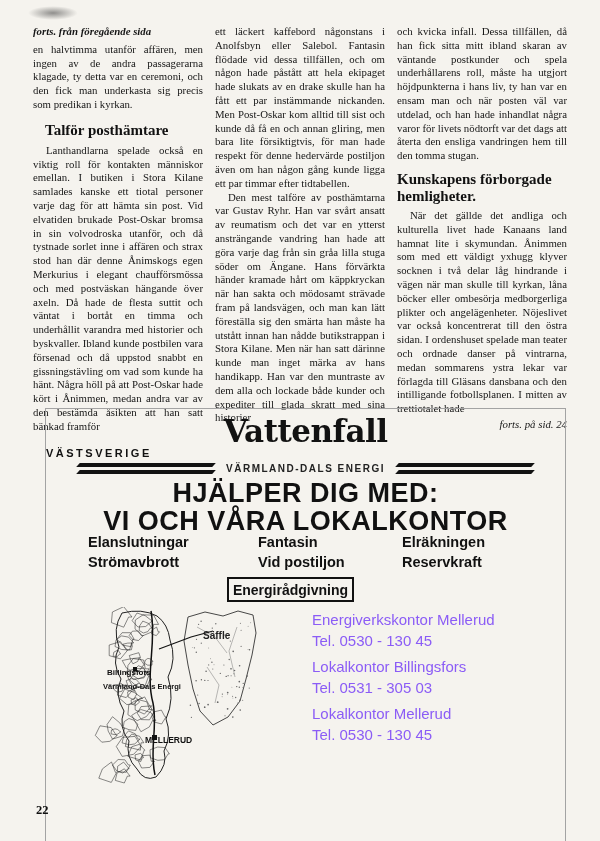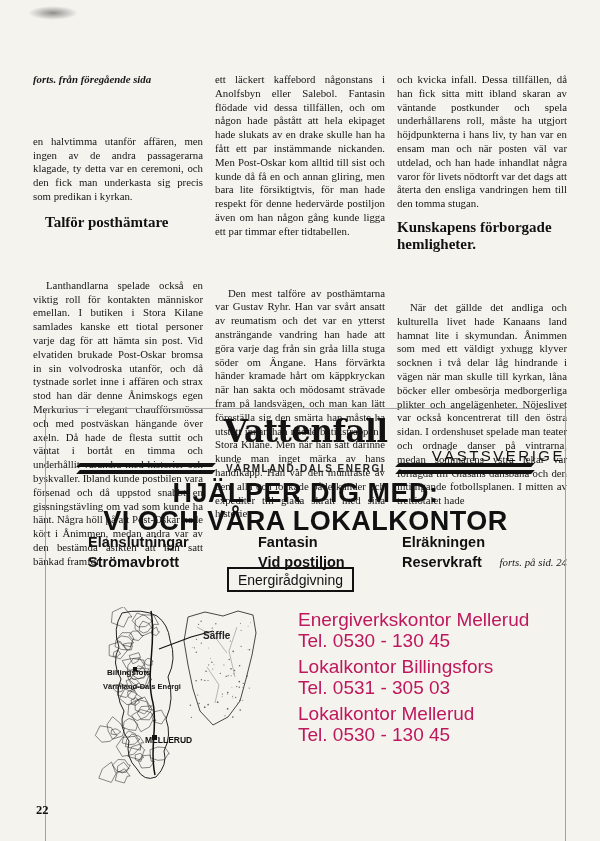--- a/index.html
+++ b/index.html
@@ -13,42 +13,42 @@
     position:absolute; left:28px; top:6px; width:50px; height:14px;
     background:radial-gradient(ellipse at center, rgba(60,60,60,.55), rgba(60,60,60,0) 70%);
     border-radius:50%;
   }
   
   .columns {
     position:absolute; left:33px; top:25px; width:534px;
     display:flex; gap:12px;
   }
   .col { width:170px; font-size:10.8px; line-height:13.8px; text-align:justify; }
-  .col p { hyphens:manual;margin-top:48px; }
+  .col p { hyphens:manual; }
   .cont-top { font-style:italic; font-weight:bold; margin-bottom:4px; text-align:left; }
   .cont-bottom { font-style:italic; text-align:right; margin-top:2px; }
   .indent { text-indent:13px; }
   h2.art {
     font-size:15px; line-height:17px; font-weight:bold; text-align:left;
     margin:10px 0 5px 12px; color:#111;
   }
   h2.art.tight { margin:8px 0 4px 0; }
   
   .ad {
     position:absolute; left:36px; top:408px; width:521px; height:440px;
     border:1px solid #a3a3a3; font-family:"Liberation Sans", sans-serif; color:#111;margin-left:9px;
   }
   .ad-logo {
     position:absolute; top:4px; left:0; width:100%; text-align:center;
     font-family:"DejaVu Serif", serif; font-weight:700; font-size:31px;
     letter-spacing:-0.5px; color:#121212;
   }
   .ad-logo-sub {
-    position:absolute; top:38px; left:0; width:100%; text-align:right;
-    font-size:15px; font-weight:normal; letter-spacing:2.5px;
+    position:absolute; top:38px; left:0; width:100%; text-align:left;
+    font-size:11px; font-weight:bold; letter-spacing:2.5px;
   }
   .divider {
     position:absolute; top:51px; left:32px; right:32px; height:16px;
     display:flex; align-items:center;
   }
   .bars { flex:1; display:flex; flex-direction:column; gap:3px; }
   .bars span { display:block; height:4px; background:#121212; transform:skewX(-42deg); }
   .divider-label {
     padding:0 12px; font-size:10px; font-weight:bold; letter-spacing:1.5px;
     white-space:nowrap; color:#222;
@@ -56,28 +56,28 @@
   .ad-headline {
     position:absolute; top:70px; left:0; width:100%; text-align:center;
     font-size:27px; line-height:28px; font-weight:bold; letter-spacing:0.5px;
   }
   .services { position:absolute; top:123px; left:0; width:100%; font-weight:bold; font-size:14.5px; line-height:20px; }
   .svc { position:absolute; white-space:nowrap; }
   .svc.s0 { left:42px; }
   .svc.s1 { left:212px; }
   .svc.s2 { left:356px; }
   .energy-box {
-    position:absolute; top:158px; left:181px; width:127px; height:25px;
+    position:absolute; top:168px; left:181px; width:127px; height:25px;
     border:2px solid #111; display:flex; align-items:center; justify-content:center;
-    font-size:14px; font-weight:normal;
+    font-size:14px; font-weight:bold;
   }
   .map { position:absolute; left:21px; top:198px; width:196px; height:177px; }
   .contacts {
-    position:absolute; left:252px; top:200px;
-    font-size:19px; line-height:21px; color:#be185d;
+    position:absolute; left:266px; top:200px;
+    font-size:15px; line-height:21px; color:#8b5cf6;
   }
   .contact { margin-bottom:5px; }
   .page-number {
     position:absolute; left:36px; top:803px;
     font-size:12.5px; font-weight:bold; color:#111;
   }
 </style>
 </head>
 <body>
 

